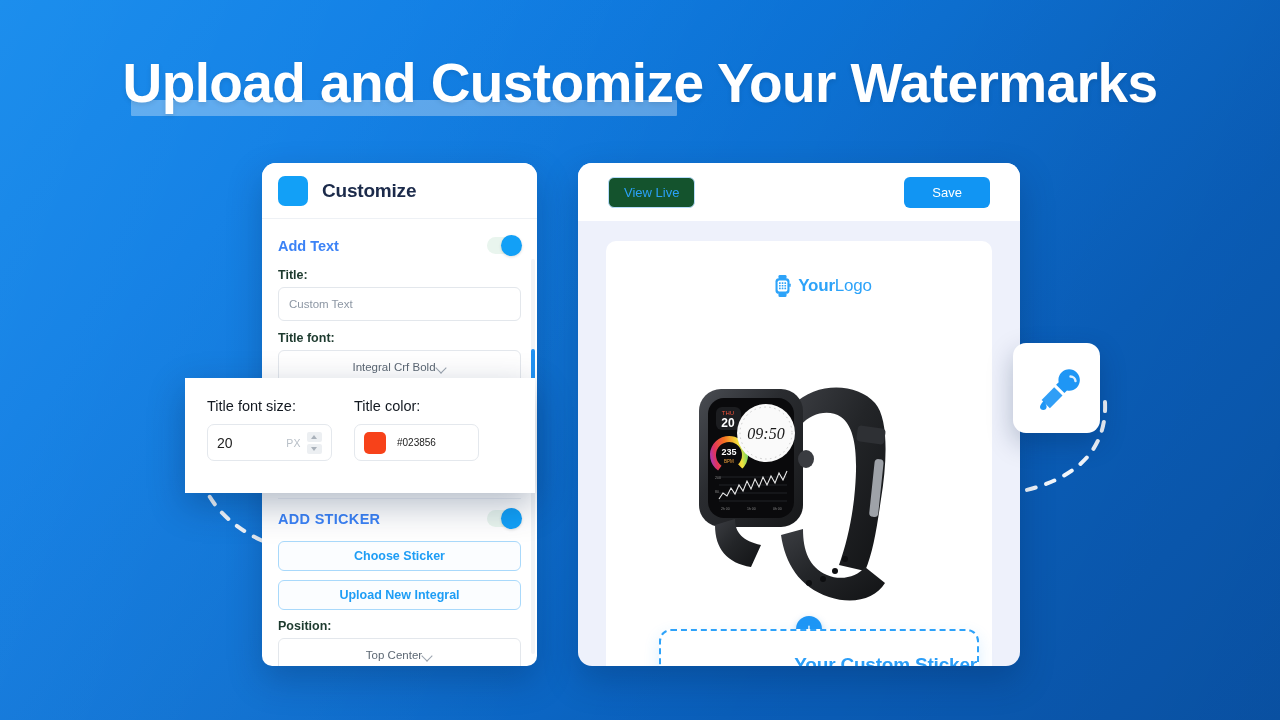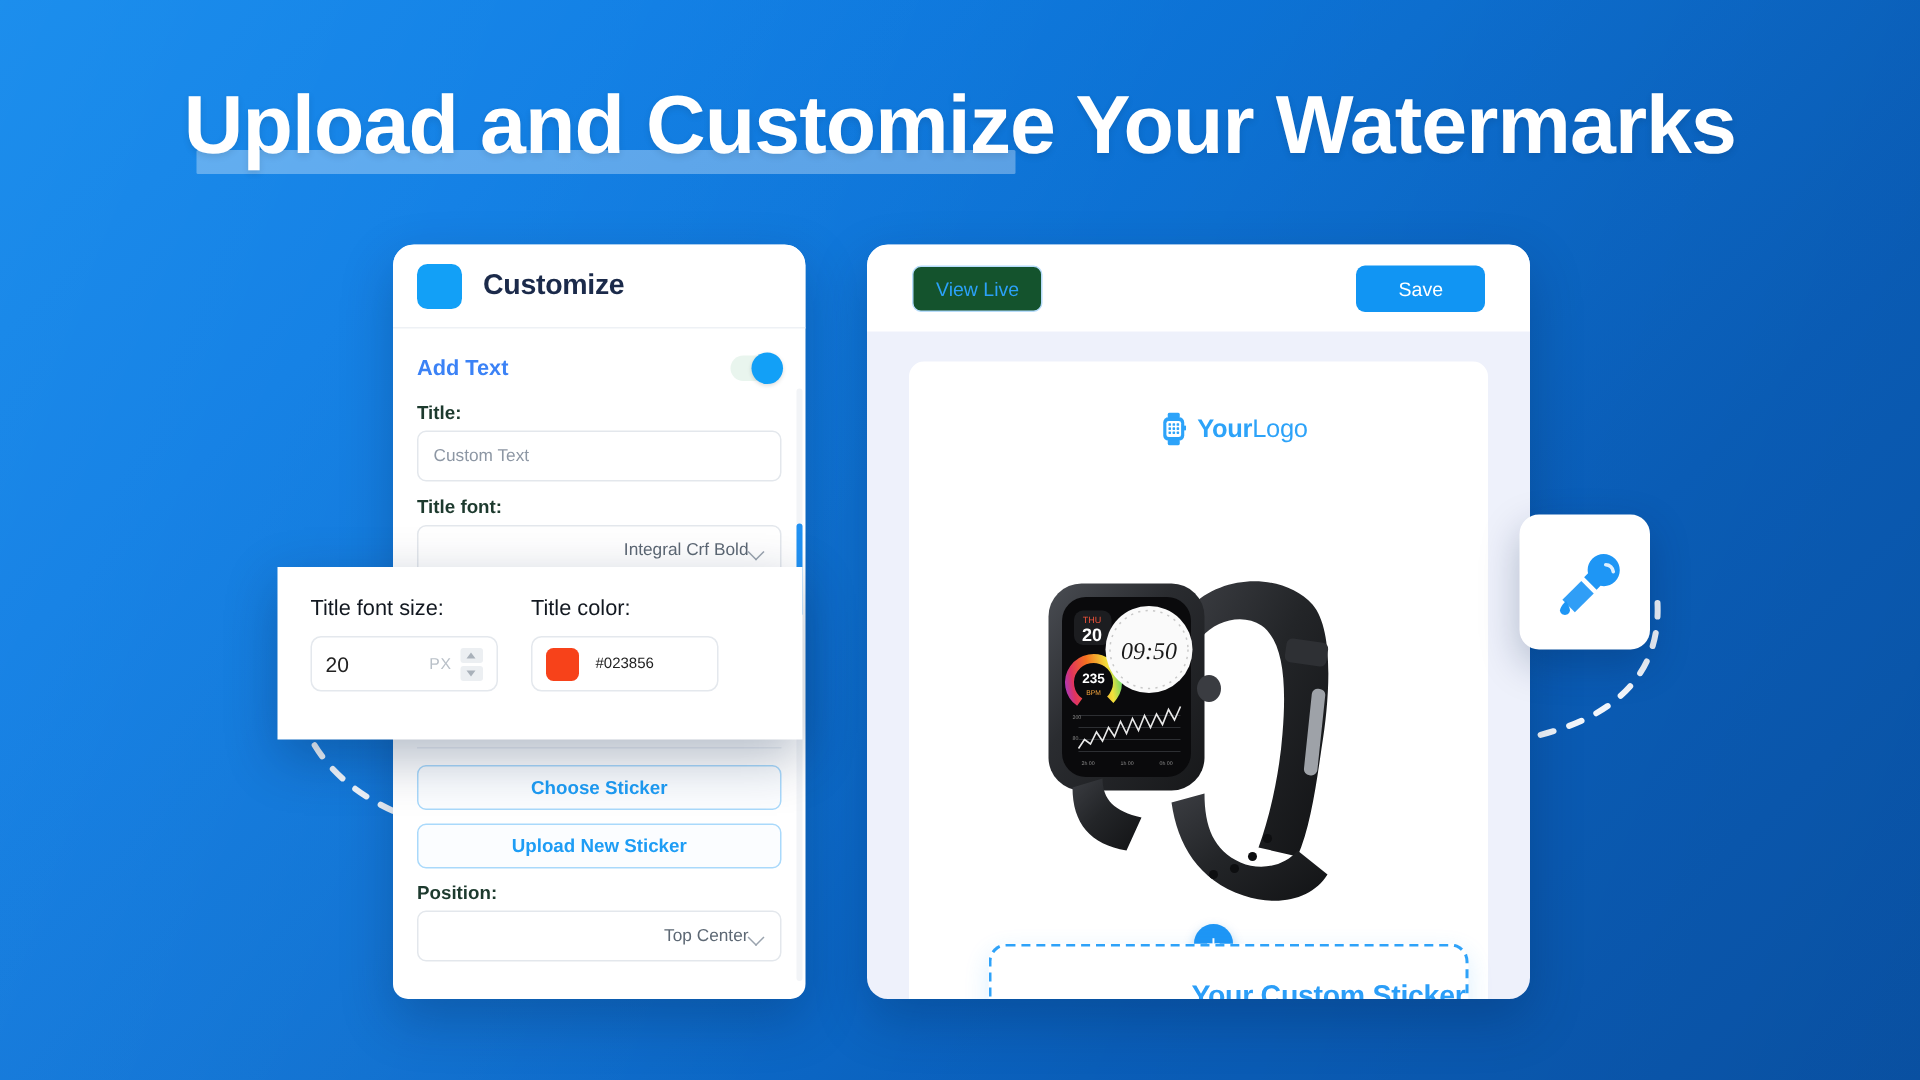--- a/index.html
+++ b/index.html
@@ -129,21 +129,21 @@
     height: 29px;
     border: 1px solid #e3e7ec;
     border-radius: 6px;
     background: #fff;
     display: flex; align-items: center;
     padding: 16px 10px;
     font-size: 11.5px;
     color: #8d97a4;
     margin-bottom: 10px;
   }
-  .select-input { justify-content: flex-end; color: #5d6874; }
+  .select-input { justify-content: center; color: #5d6874; }
   .chev {
     width: 11px; height: 7px;
     position: relative;
     flex: 0 0 auto;
   }
   .chev::before {
     content:"";
     position:absolute; left:1px; top:0;
     width: 7px; height: 7px;
     border-right: 1.6px solid #9aa3ae;
@@ -386,23 +386,29 @@
     <div class="field-label">Title font:</div>
     <div class="select-input">
       <span>Integral Crf Bold</span>
       <span class="chev"></span>
     </div>
 
     <div id="covered-block" style="height:100px"></div>
 
     <div class="divider"></div>
 
+    <div class="section-row">
+      <div class="section-title upper">ADD STICKER</div>
+      <div class="toggle">
+        <div class="knob"></div>
+      </div>
+    </div>
 
     <div class="outline-btn">Choose Sticker</div>
-    <div class="outline-btn">Upload New Sticker</div>
+    <div class="outline-btn">Upload New Integral</div>
 
     <div class="field-label">Position:</div>
     <div class="select-input">
       <span>Top Center</span>
       <span class="chev"></span>
     </div>
   </div>
 
   <div id="panel-scrollbar">
     <div class="thumb"></div>

